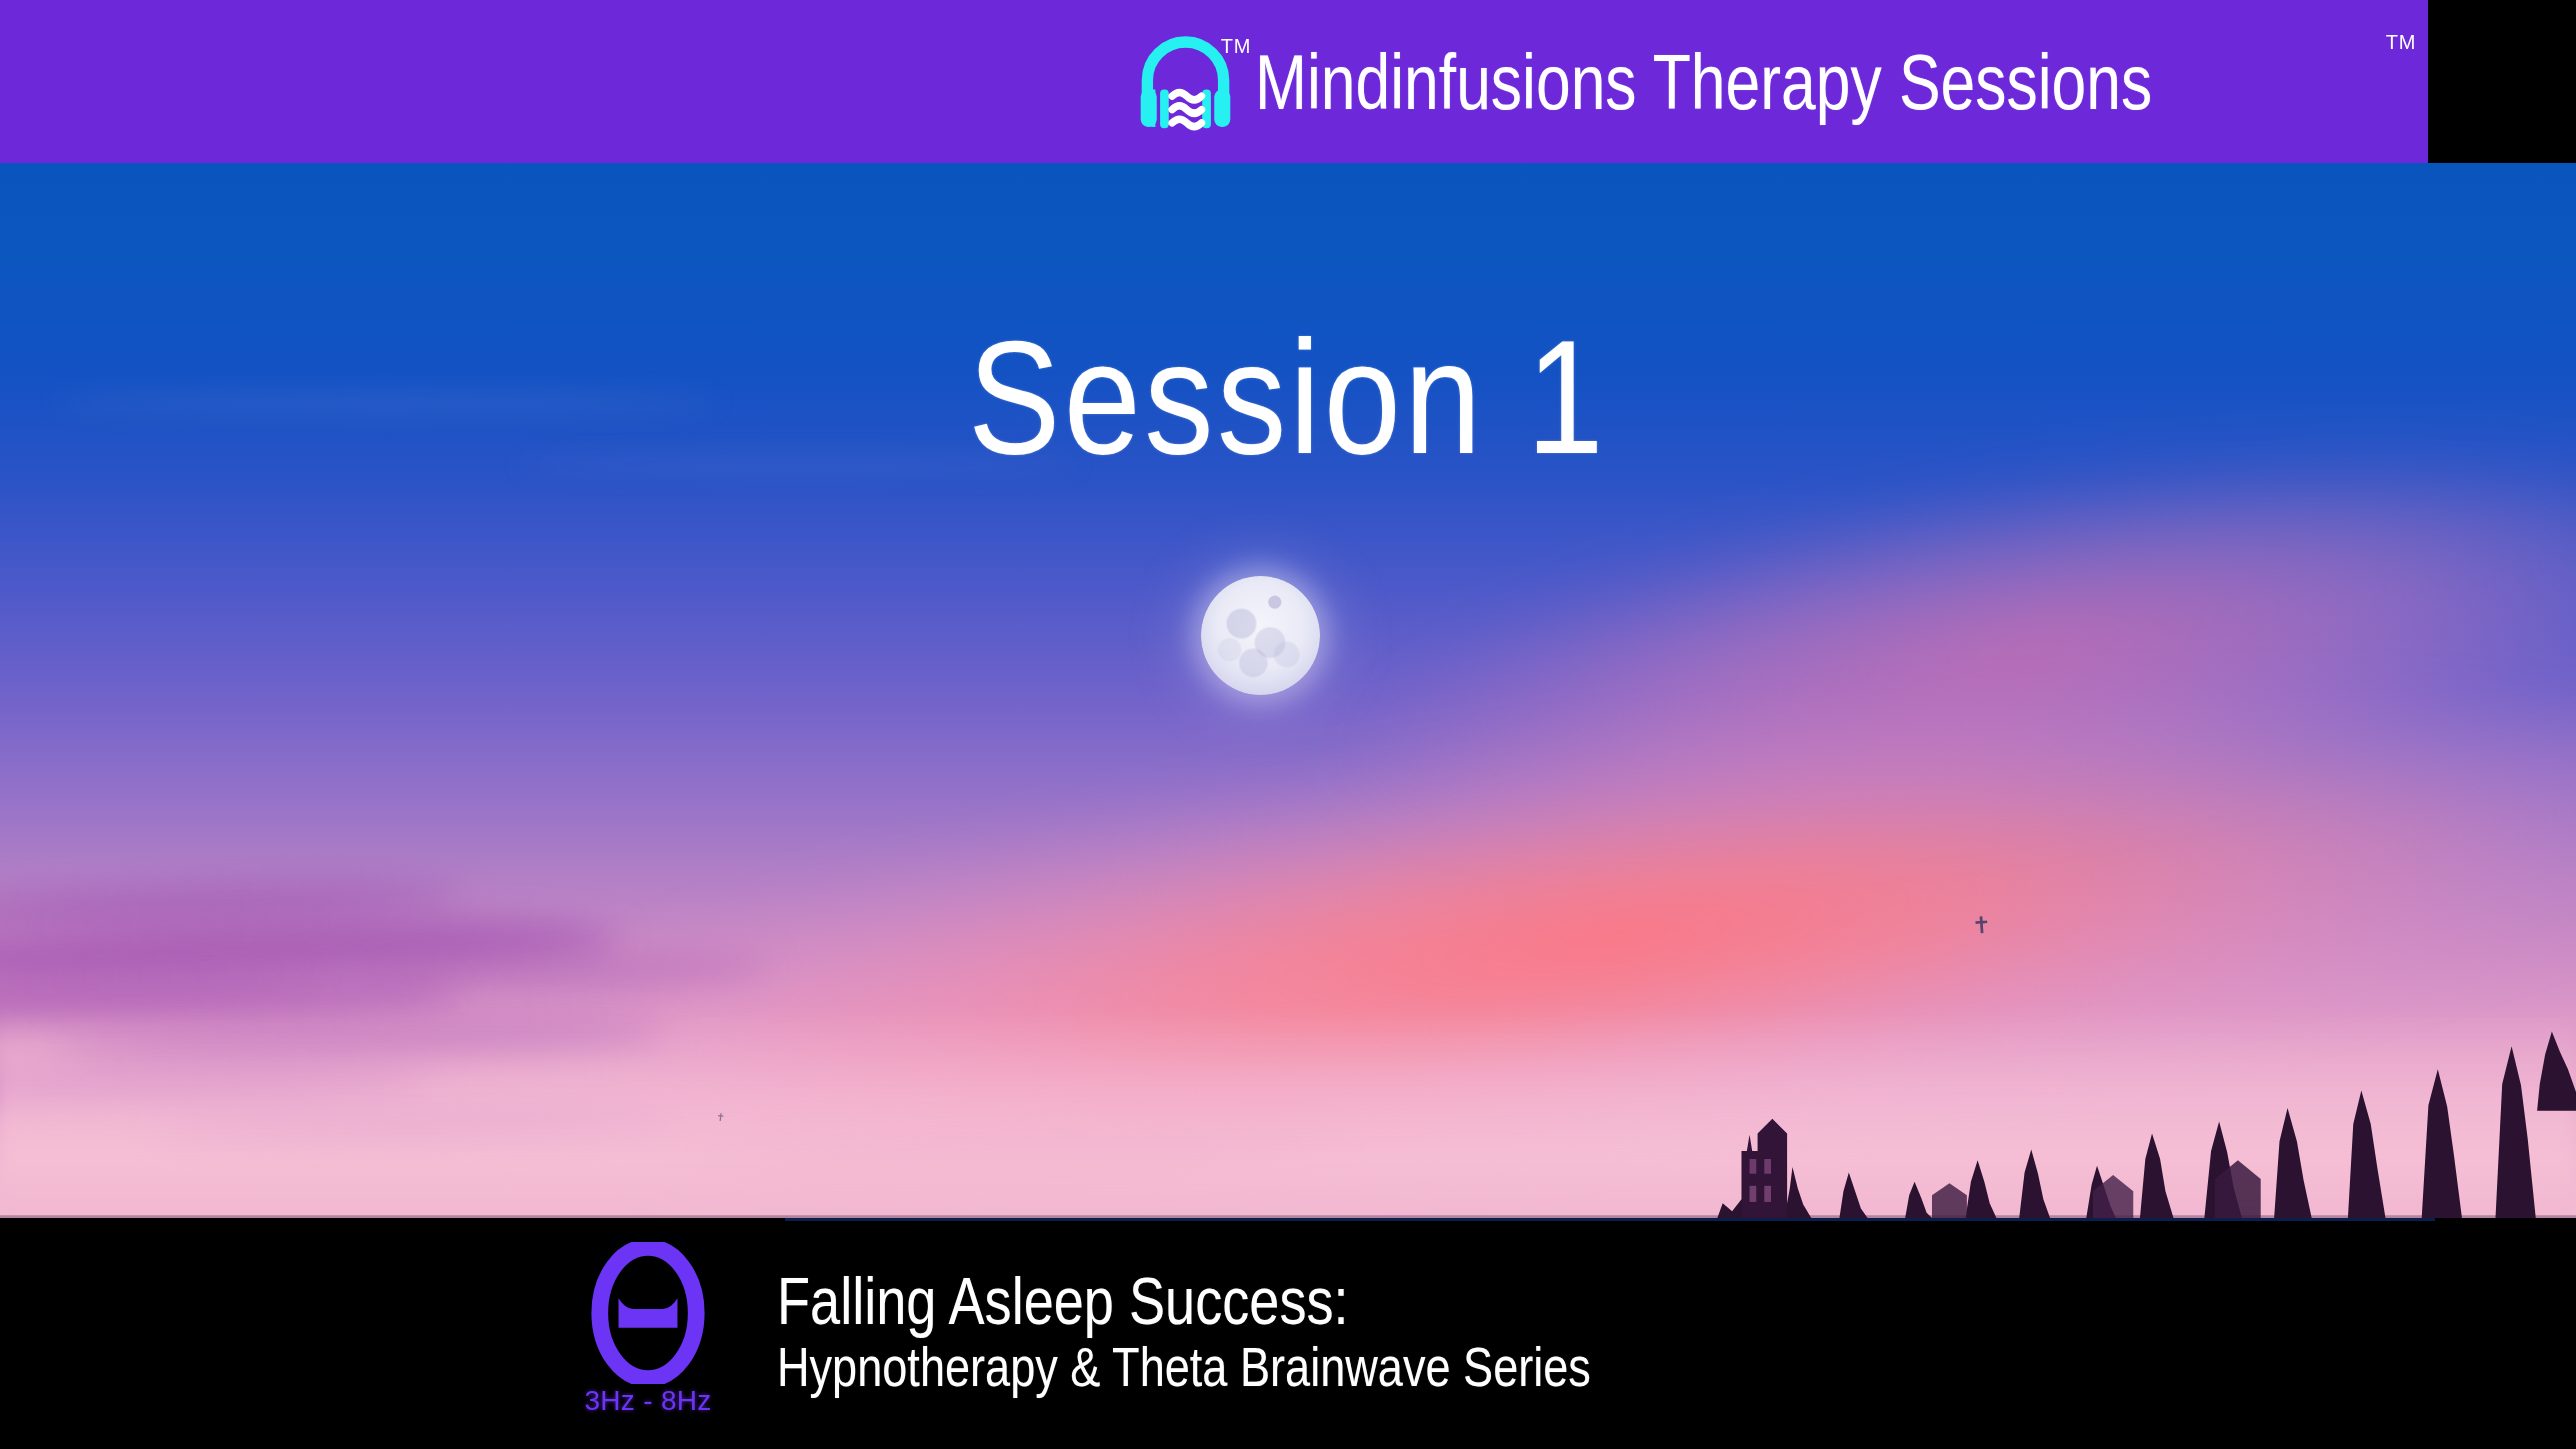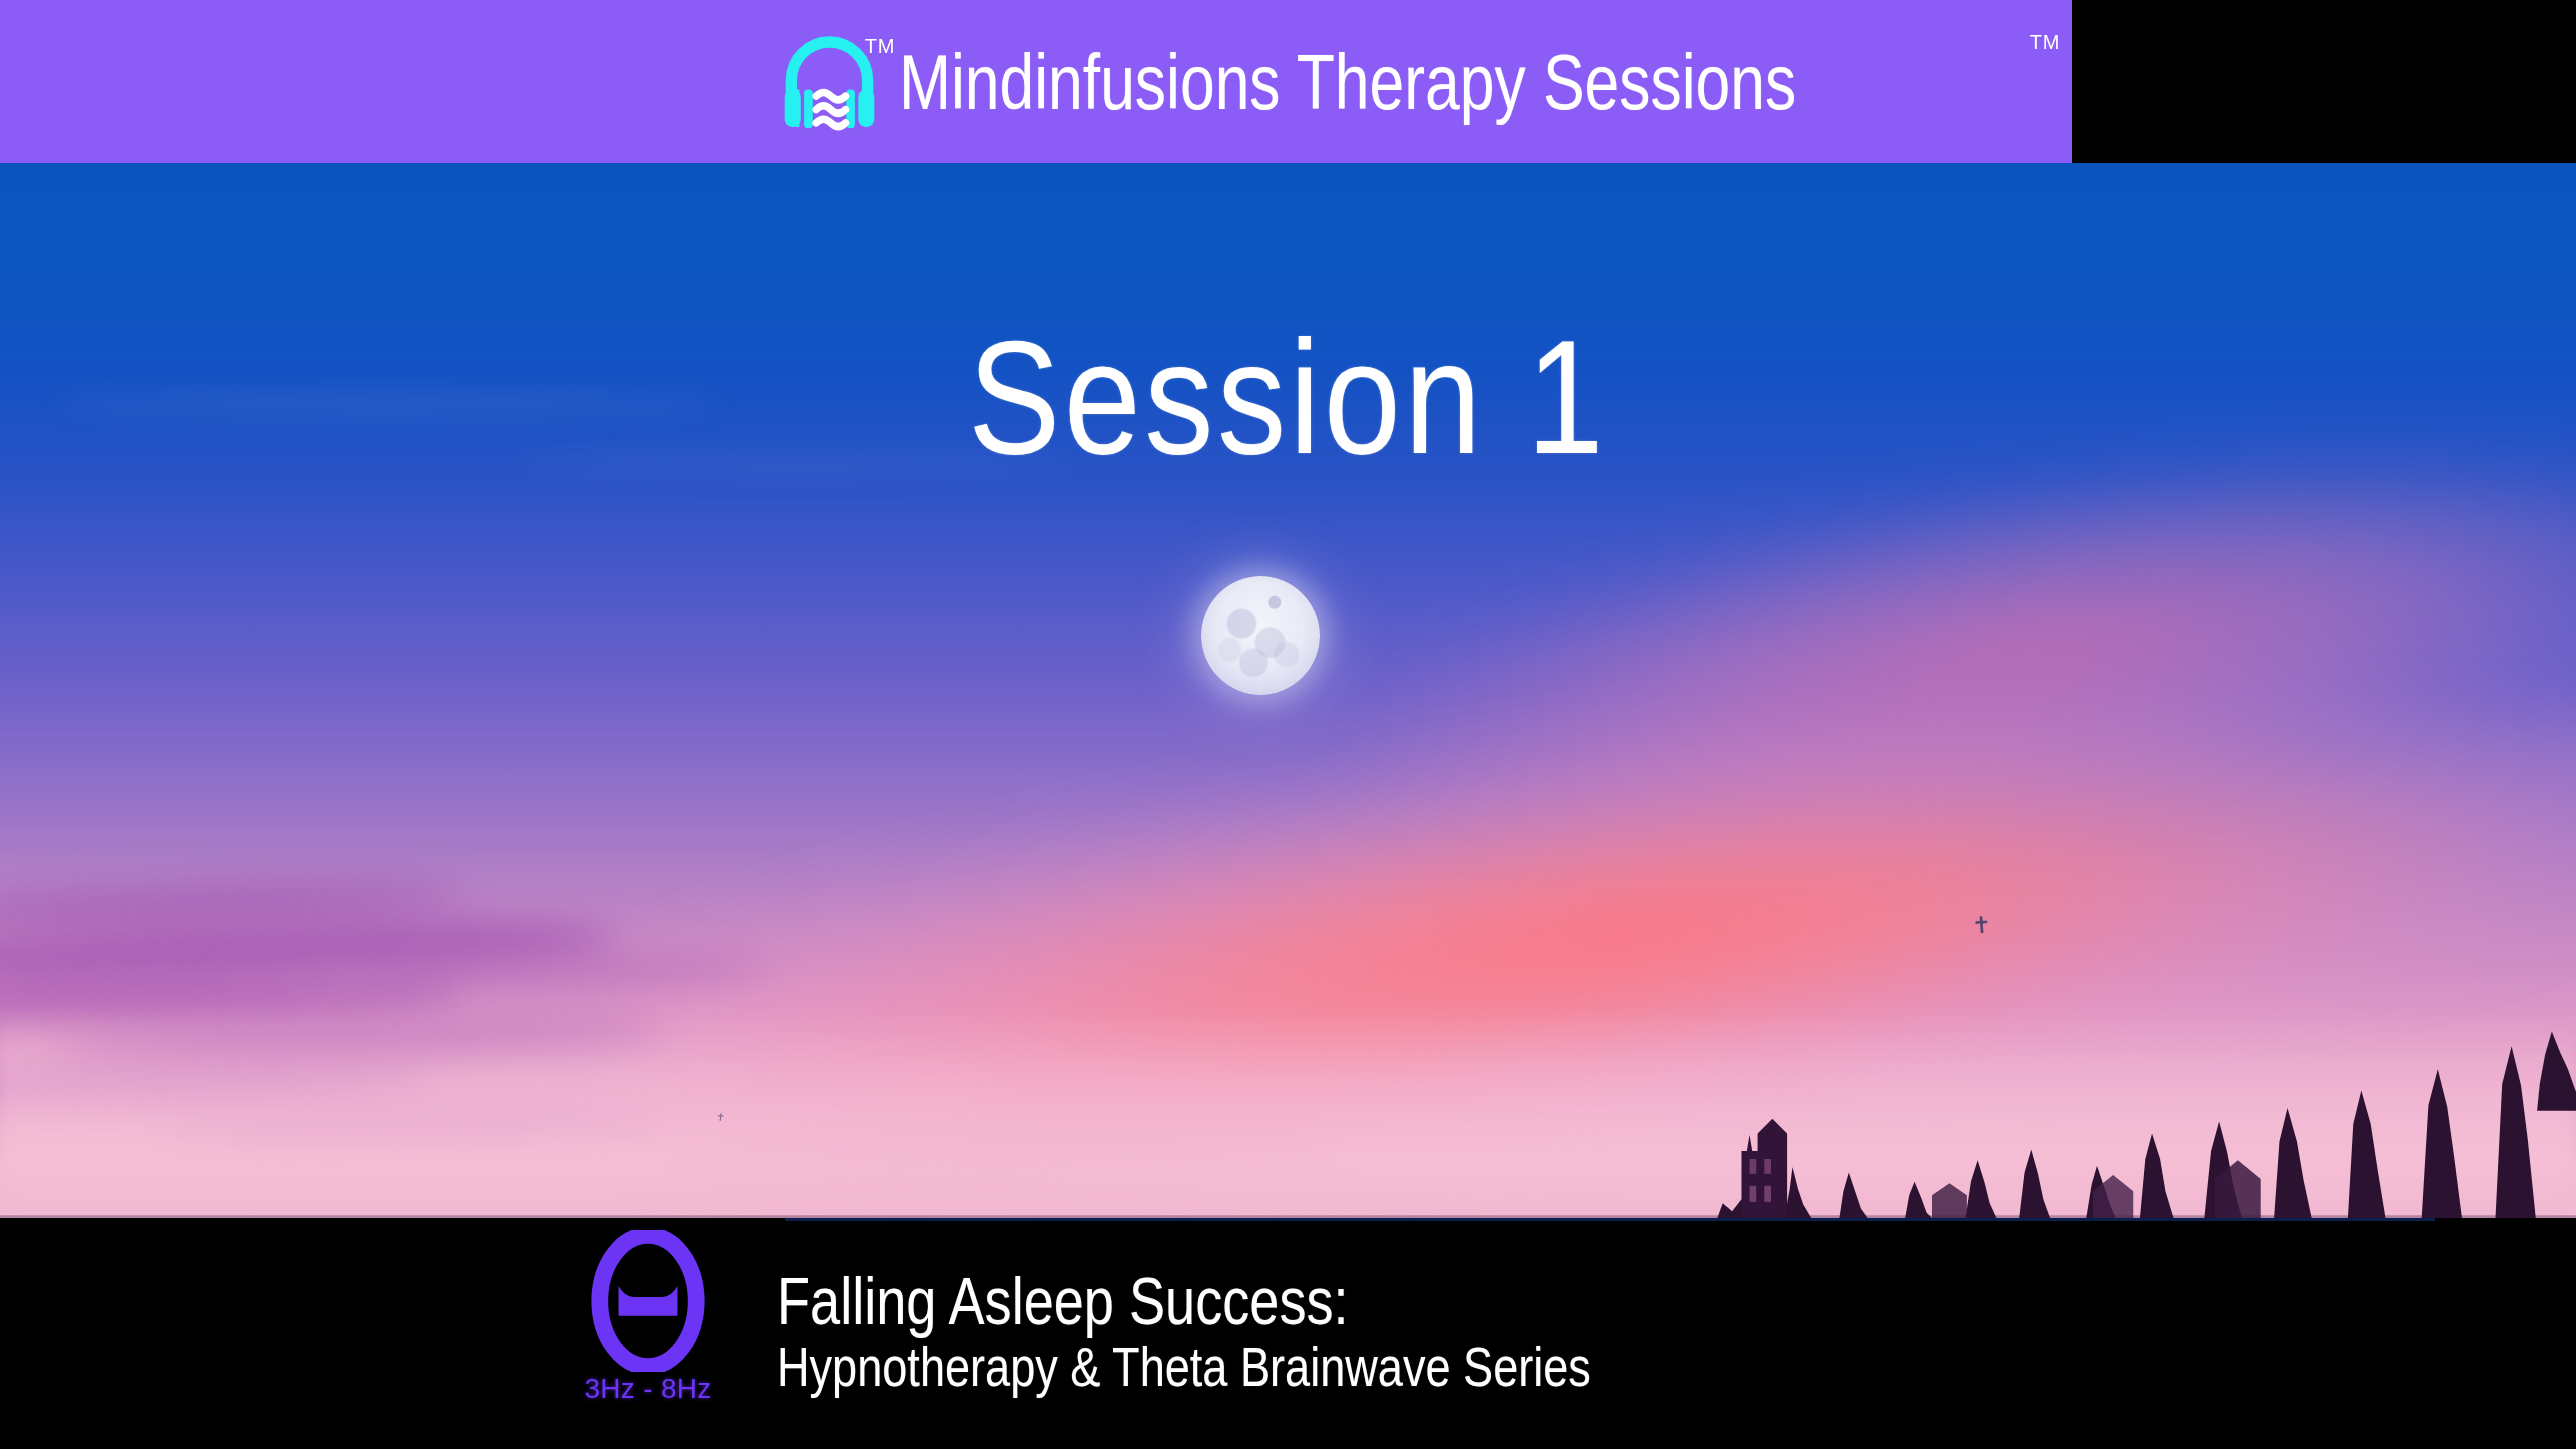--- a/index.html
+++ b/index.html
@@ -5,22 +5,22 @@
   html,body{margin:0;padding:0;background:#000;}
   body{
     width:2576px;height:1449px;overflow:hidden;
     font-family:"Liberation Sans", sans-serif;
     -webkit-font-smoothing:antialiased;
   }
   .screen{position:relative;width:2576px;height:1449px;background:#000;overflow:hidden;}
 
   
   .topbar{
-    position:absolute;left:0;top:0;width:2072px;height:163px;
-    background:#8b5cf6;
+    position:absolute;left:0;top:0;width:2428px;height:163px;
+    background:#6d28d9;
     display:flex;align-items:center;justify-content:flex-end;
     box-sizing:border-box;padding-right:52px;
   }
   .brand{display:flex;align-items:center;gap:17.4px;position:relative;}
   .brand-logo-wrap{position:relative;display:block;width:101px;height:107px;}
   .brand-logo{display:block;width:101px;height:107px;}
   .tm-logo{
     position:absolute;left:86px;top:8px;
     color:#ffffff;font-size:20px;letter-spacing:0.7px;font-weight:400;
     font-family:"Liberation Sans", sans-serif;line-height:1;
@@ -127,21 +127,21 @@
   
   .bottombar{
     position:absolute;left:0;top:1218px;width:2576px;height:231px;background:#000;
     display:flex;align-items:center;box-sizing:border-box;padding-left:557px;
   }
   .bottombar::before{
     content:"";position:absolute;left:785px;top:0;width:1650px;height:2.7px;
     background:#0c1f4a;
   }
   .theta-badge{
-    position:absolute;left:574px;top:12px;width:148px;
+    position:absolute;left:574px;top:24px;width:148px;
     display:flex;flex-direction:column;align-items:center;gap:2.7px;
   }
   .theta-glyph{display:block;width:118px;height:142px;}
   .theta-range{
     color:#6c34f5;font-size:28px;line-height:1;letter-spacing:0.3px;
     font-family:"Liberation Sans",sans-serif;
     text-shadow:0 0 4px rgba(108,52,245,0.7);
   }
   .caption{
     margin-left:220px;display:flex;flex-direction:column;justify-content:space-between;

